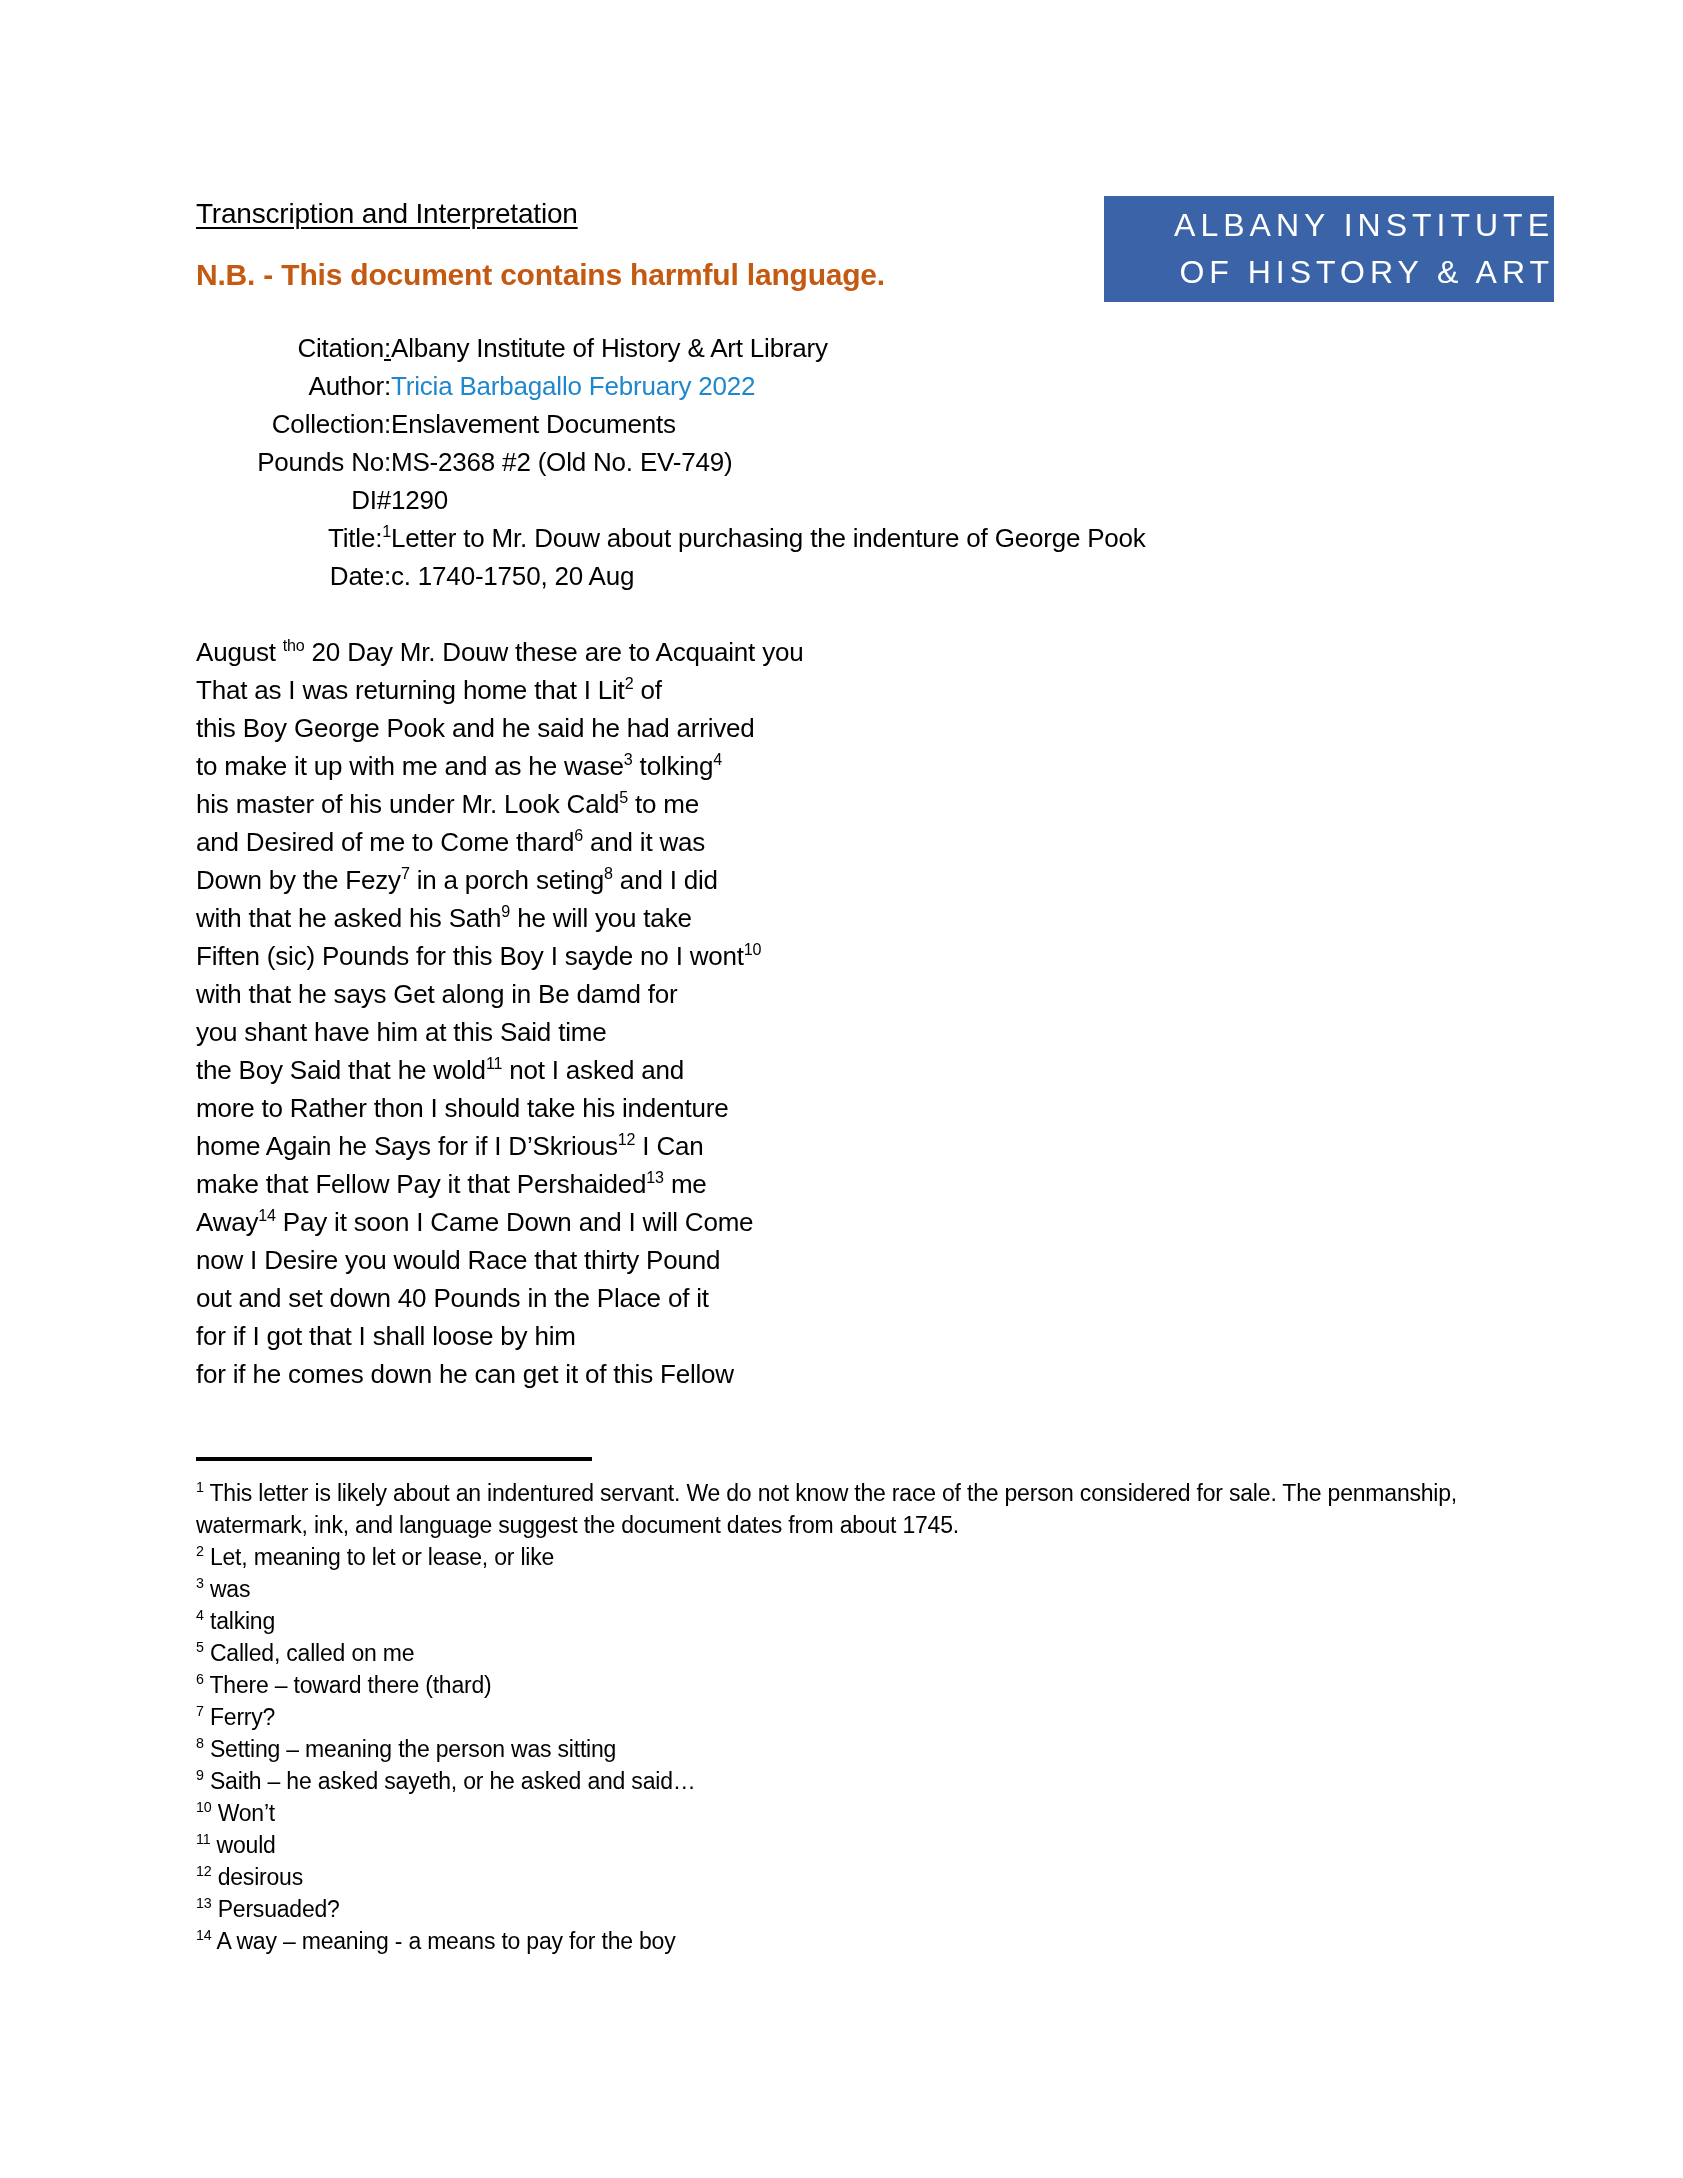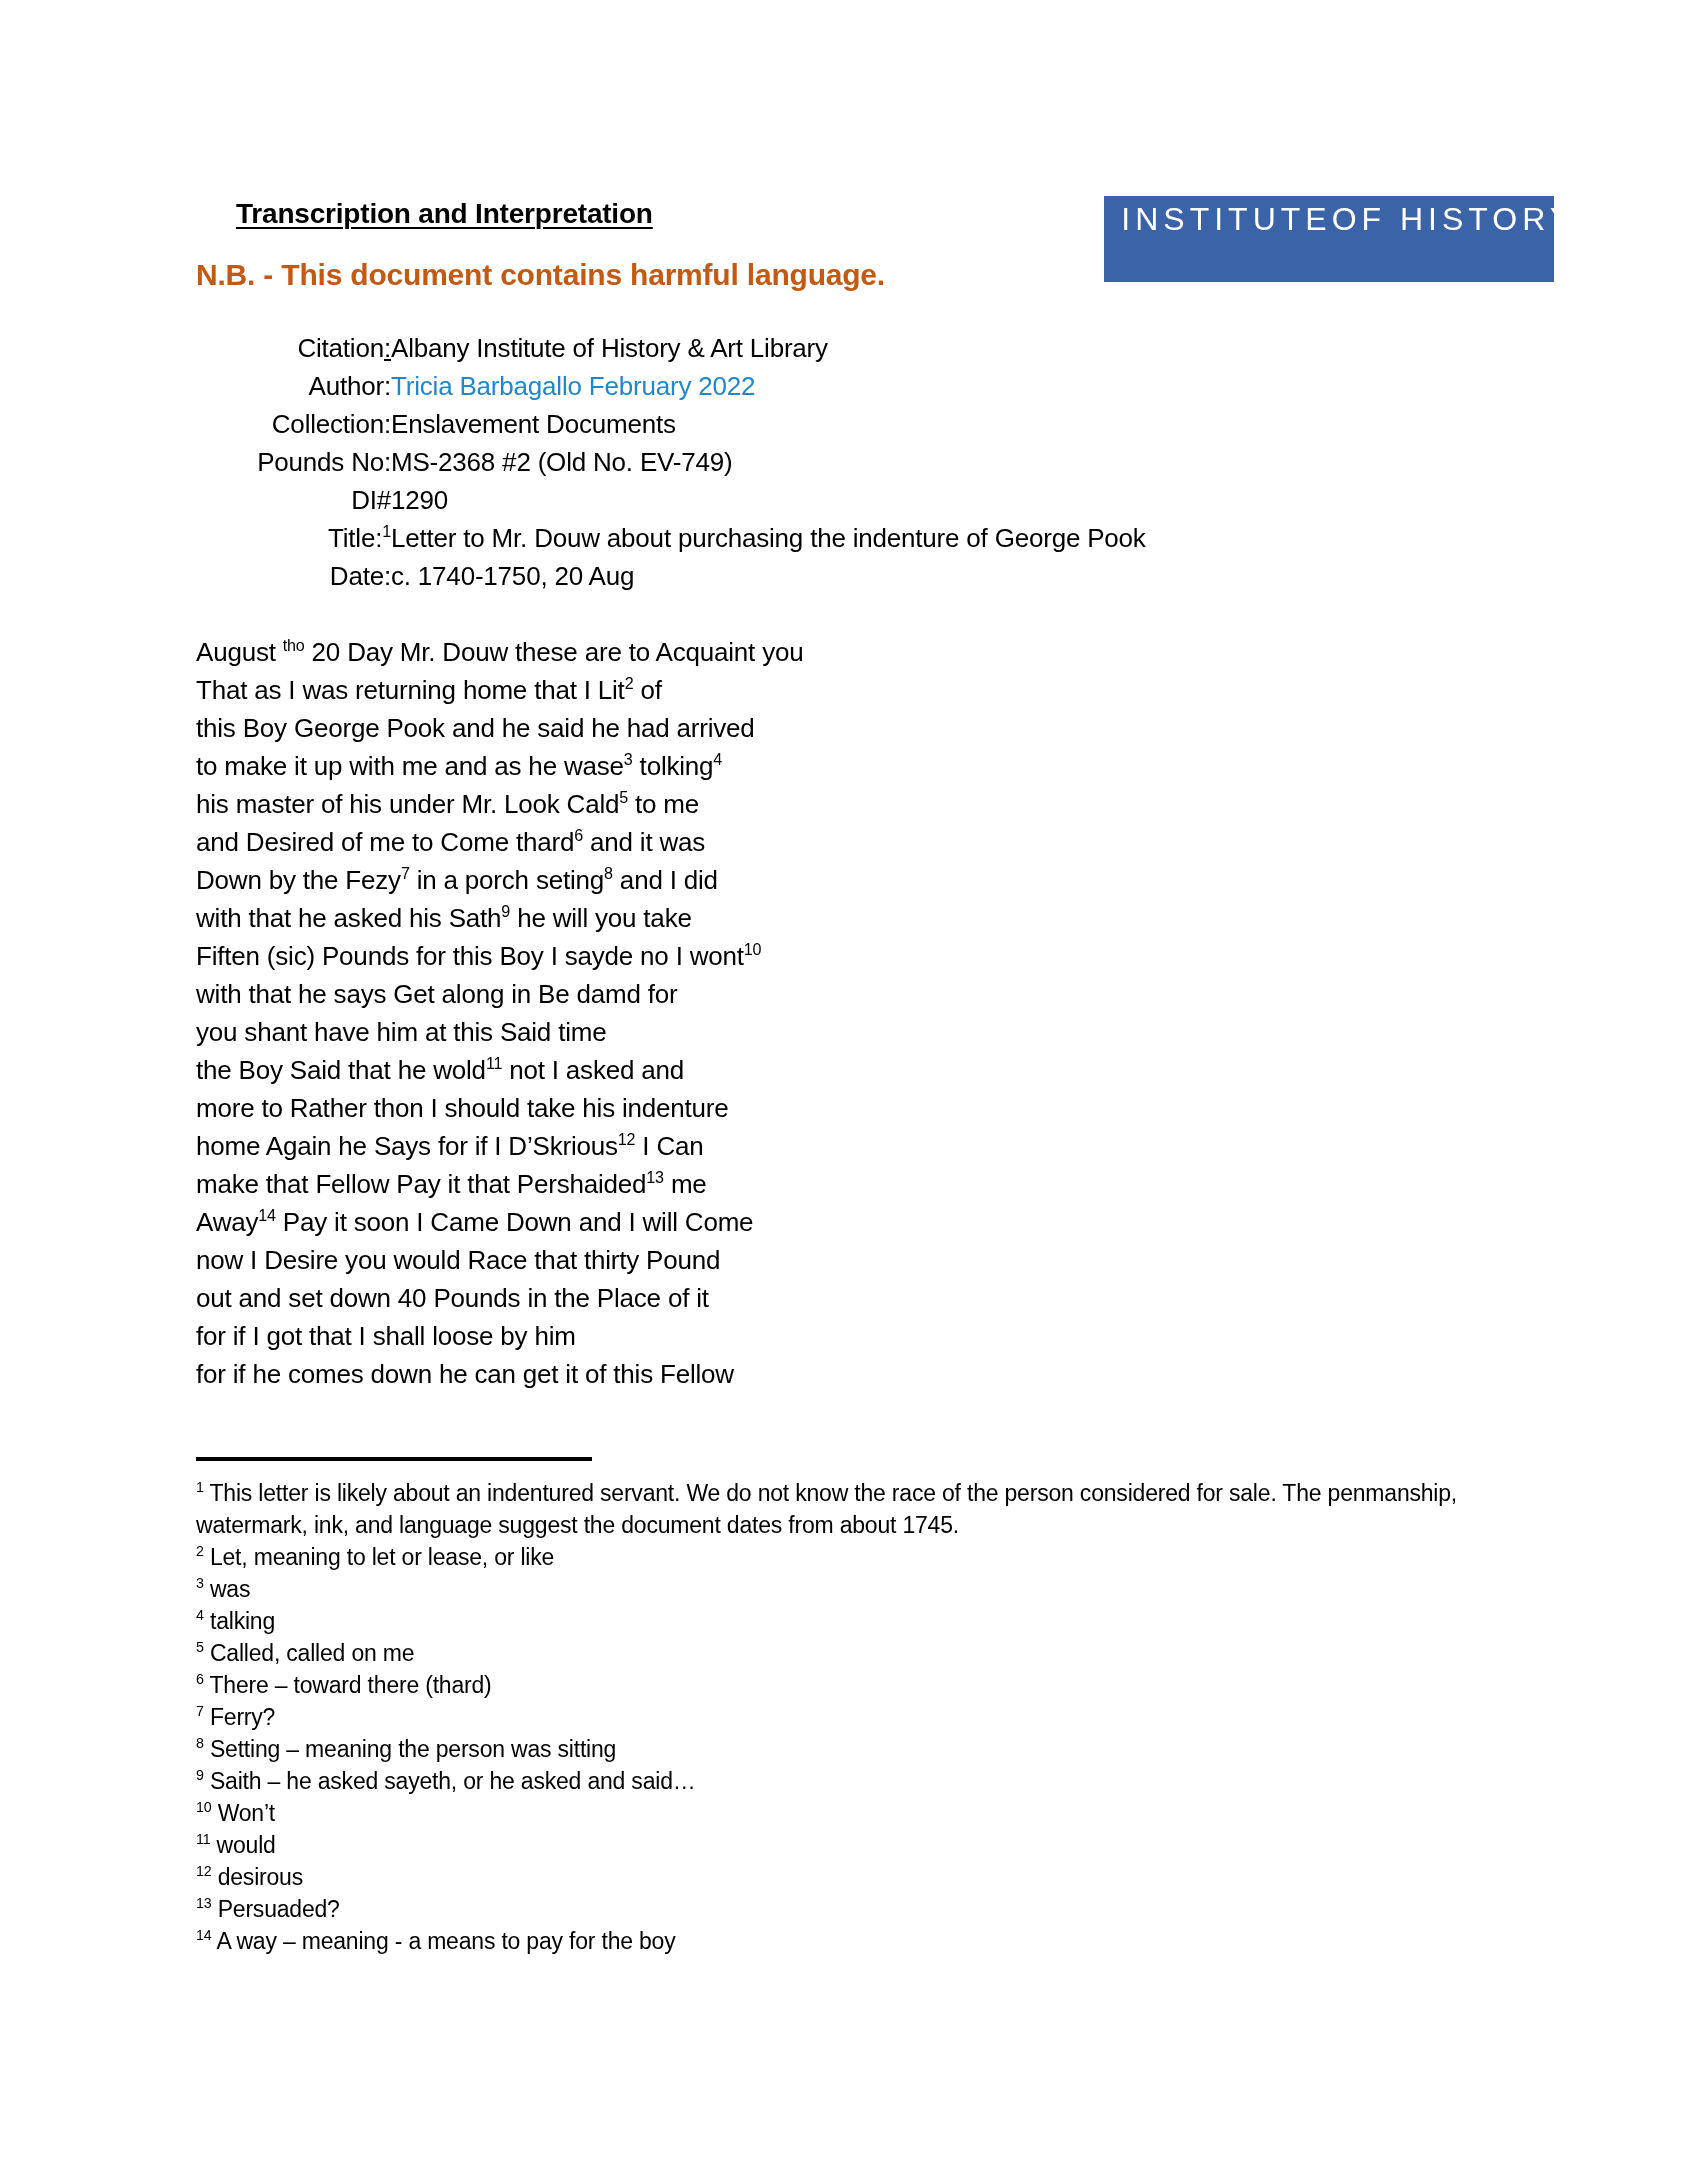--- a/index.html
+++ b/index.html
@@ -15,48 +15,48 @@
     color: #000000;
     overflow: hidden;
   }
   .page { position: absolute; inset: 0; background: #ffffff; }
 
   .doc-title {
     position: absolute;
     left: 196px;
     top: 198px;
     font-size: 28px;
-    font-weight: bold;
+    font-weight: normal;
     letter-spacing: -0.2px;
     text-decoration: underline;
     text-decoration-thickness: 2px;
     text-underline-offset: 4px;
-    margin-left: 40px;
   }
 
   .notice {
     position: absolute;
     left: 196px;
     top: 258px;
     font-size: 30px;
     font-weight: bold;
     letter-spacing: -0.2px;
     color: var(--accent-orange, #C45911);
   }
 
   .logo {
     position: absolute;
     left: 1104px;
     top: 196px;
     width: 450px;
-    height: 86px;
+    height: 106px;
     background: var(--logo-blue, #3B63A8);
     color: #ffffff;
     display: flex;
-    align-items: flex-start;
+    flex-direction: column;
+    align-items: flex-end;
     justify-content: center;
   }
   .logo .logo-line {
     font-size: 32px;
     line-height: 47px;
     letter-spacing: 5px;
     white-space: nowrap;
   }
 
   .metadata {

